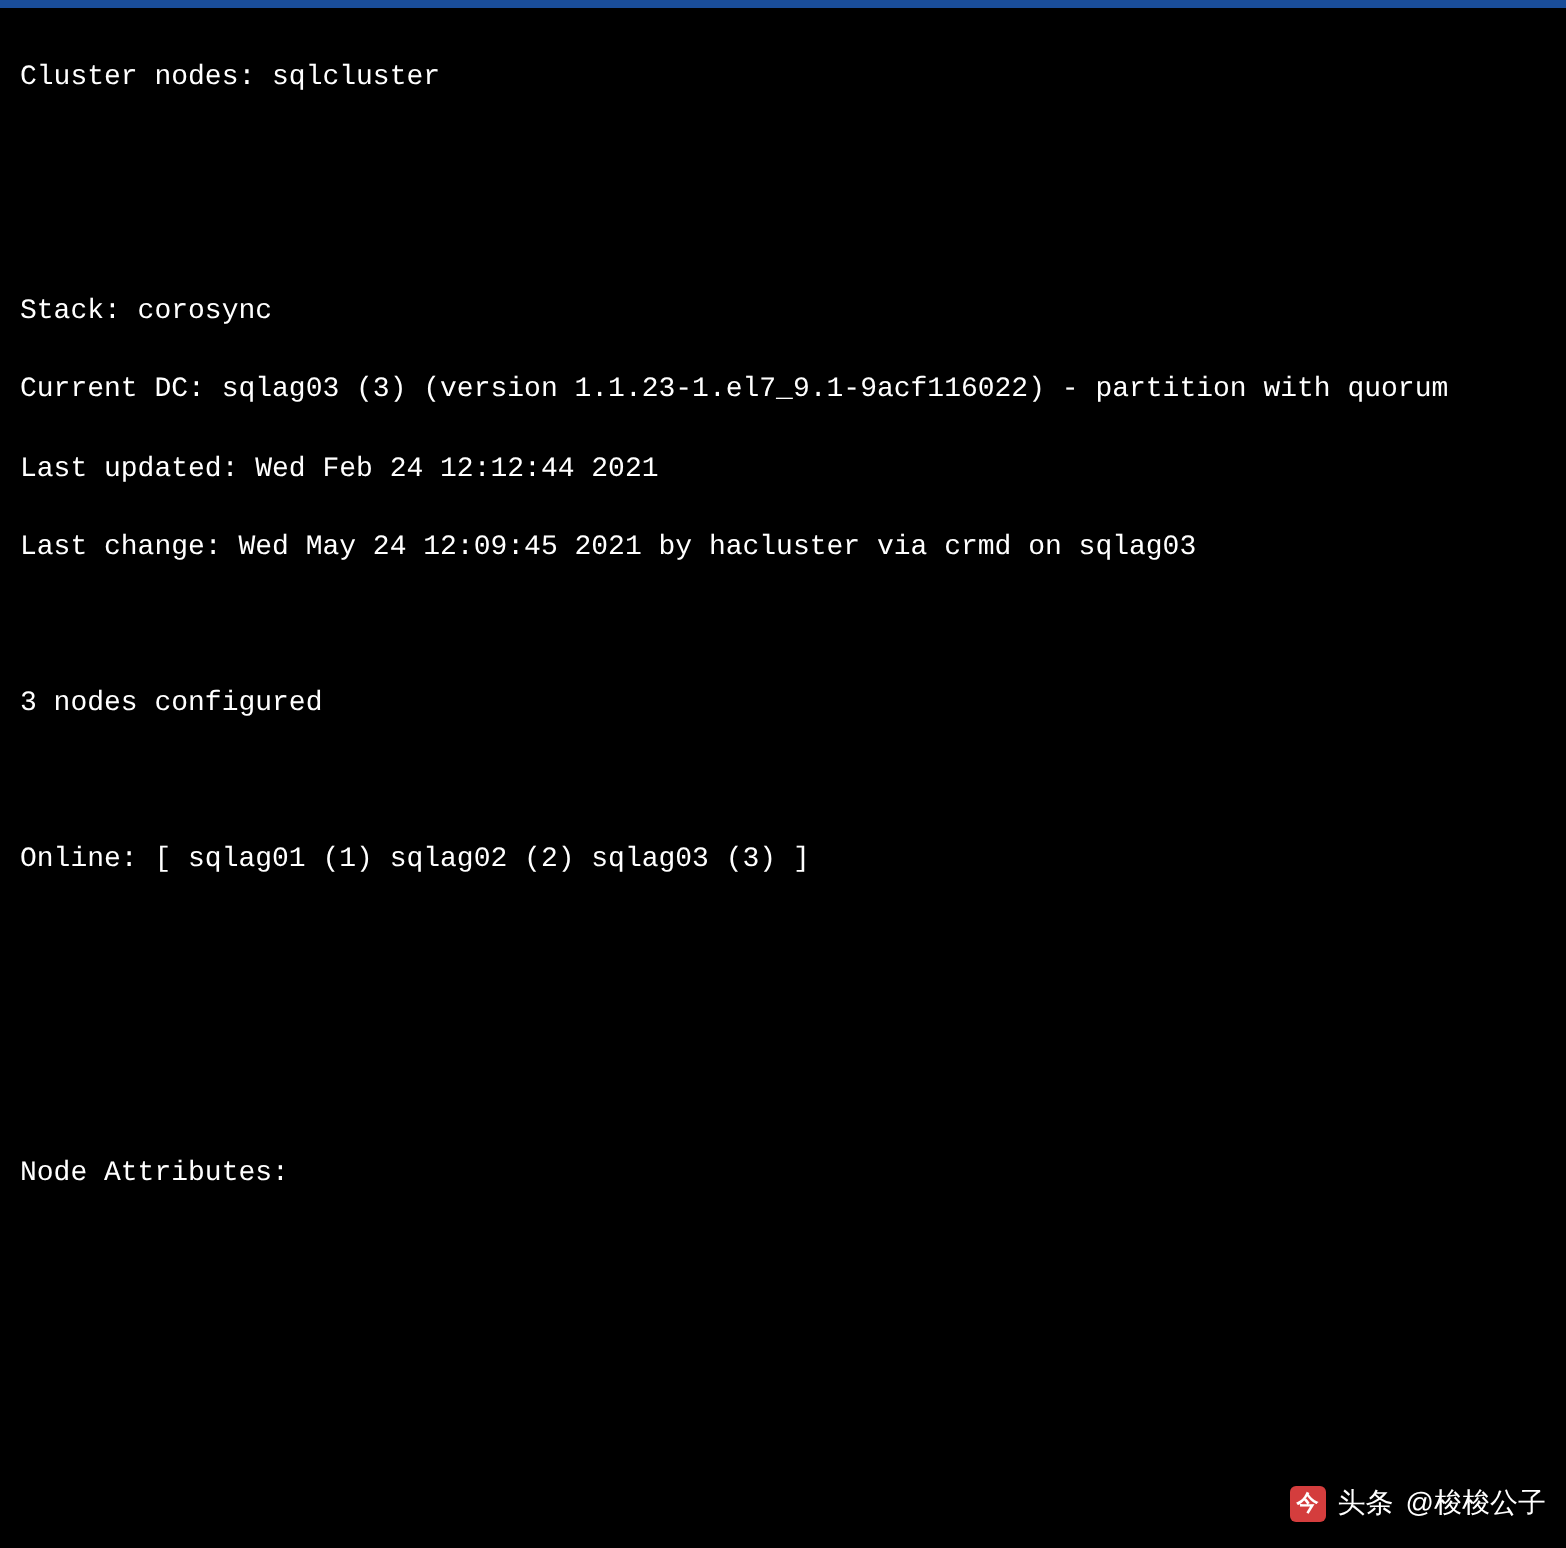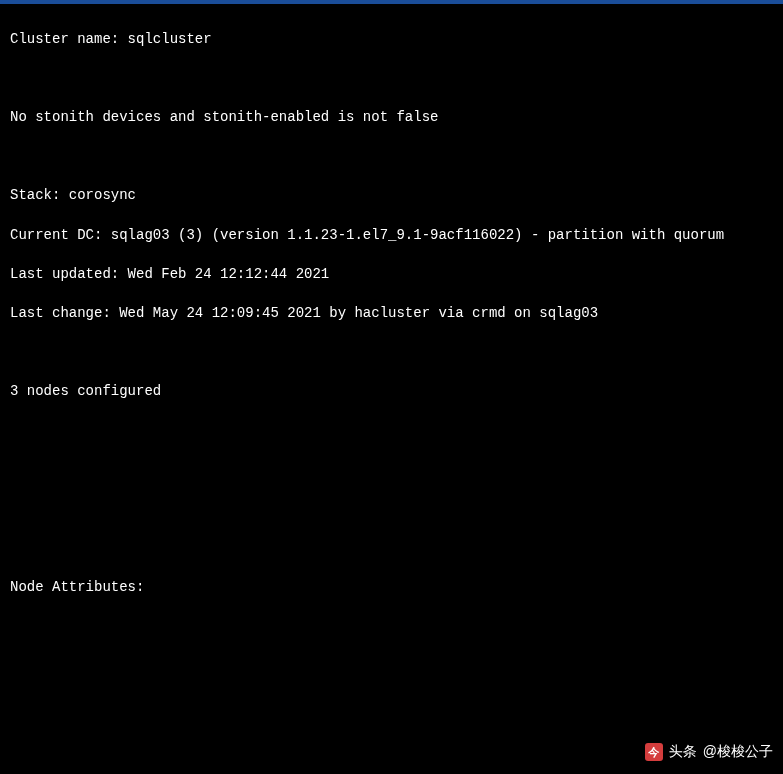--- a/index.html
+++ b/index.html
@@ -54,31 +54,31 @@
       font-size: 11px;
       font-weight: bold;
     }
   </style>
 </head>
 <body>
 
 <div class="title-bar"></div>
 
 <div class="terminal">
-<span class="line">Cluster name: sqlcluster</span>
+<span class="line">Cluster nodes: sqlcluster</span>
 <span class="line"> </span>
-<span class="line">No stonith devices and stonith-enabled is not false</span>
 <span class="line"> </span>
 <span class="line">Stack: corosync</span>
 <span class="line">Current DC: sqlag03 (3) (version 1.1.23-1.el7_9.1-9acf116022) - partition with quorum</span>
 <span class="line">Last updated: Wed Feb 24 12:12:44 2021</span>
 <span class="line">Last change: Wed May 24 12:09:45 2021 by hacluster via crmd on sqlag03</span>
 <span class="line"> </span>
 <span class="line">3 nodes configured</span>
 <span class="line"> </span>
+<span class="line">Online: [ sqlag01 (1) sqlag02 (2) sqlag03 (3) ]</span>
 <span class="line"> </span>
 <span class="line"> </span>
 <span class="line"> </span>
 <span class="line">Node Attributes:</span>
 
 
 
 
 
 

